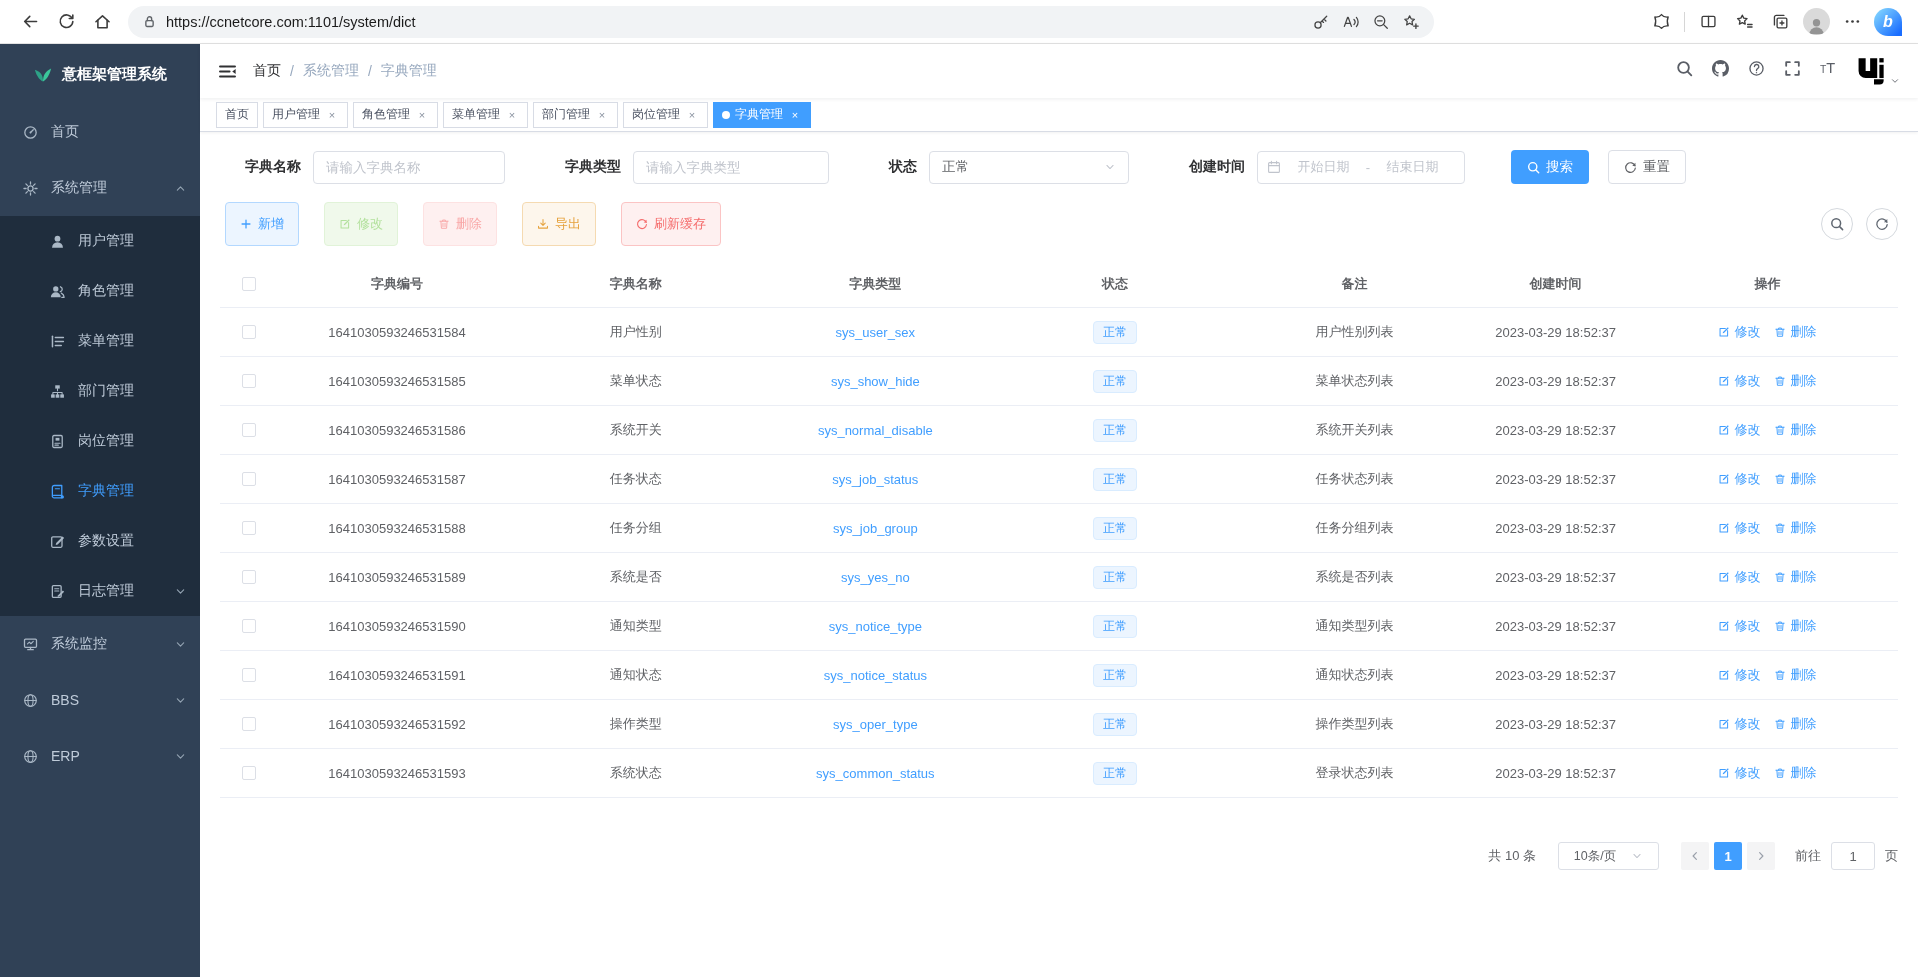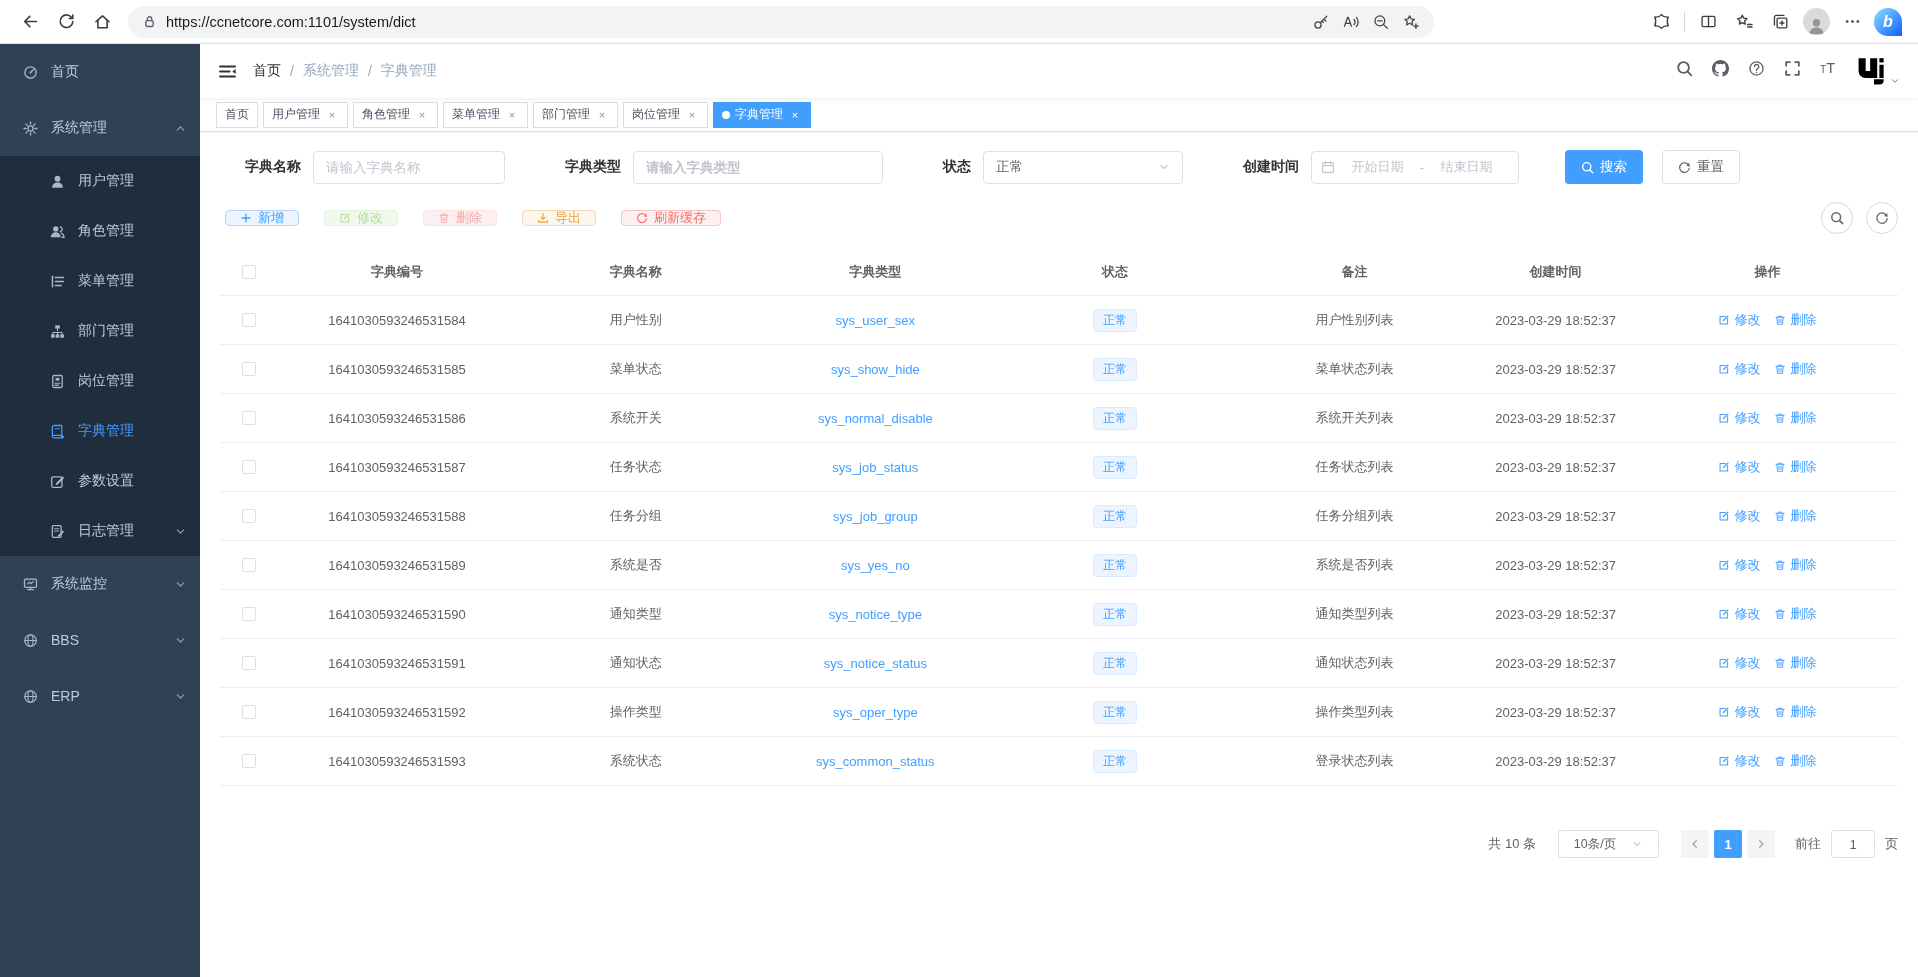--- a/index.html
+++ b/index.html
@@ -68,37 +68,37 @@
 
   
   .content { flex:1; padding:16px 20px 0 20px; }
 
   .filters { display:flex; align-items:center; margin:2px 0 18px 25px; }
   .f-item { display:flex; align-items:center; margin-right:60px; }
   .f-label { font-size:14px; font-weight:bold; color:#303133; margin-right:12px; white-space:nowrap; }
   .el-input { height:33px; border:1px solid #dcdfe6; border-radius:4px; padding:0 12px;
     font-size:13.5px; color:#606266; font-family:inherit; outline:none; }
   .el-input::placeholder { color:#c0c4cc; }
-  .w190 { width:192px; } .w243 { width:250px;font-weight:bold; }
+  .w190 { width:192px; } .w243 { width:196px; }
   .el-select { width:200px; height:33px; border:1px solid #dcdfe6; border-radius:4px;
     display:flex; align-items:center; justify-content:space-between; padding:0 12px;
     font-size:13.5px; color:#606266; cursor:pointer; }
   .caret-c { color:#c0c4cc; font-size:12px; }
   .date-range { width:208px; height:33px; border:1px solid #dcdfe6; border-radius:4px;
     display:flex; align-items:center; padding:0 9px; font-size:13px; color:#c0c4cc; cursor:text; }
   .date-range .cal { font-size:14px; color:#c0c4cc; }
   .date-range .ph { flex:1; text-align:center; }
   .btn { height:34px; border-radius:4px; font-size:13.5px; display:inline-flex; align-items:center;
     gap:6px; padding:0 15px; border:1px solid transparent; font-family:inherit; cursor:pointer;justify-content:space-between; }
   .btn .ic { font-size:13px; }
   .btn-search { background:#409eff; color:#fff; margin-right:19px; }
   .btn-reset { background:#fff; border-color:#dcdfe6; color:#606266; }
 
   .btn-row { display:flex; align-items:center; margin:0 0 14px 5px; }
-  .action-btn { height:16px; padding:4px 14px; border-radius:4px; font-size:13px; font-family:inherit;
+  .action-btn { height:44px; padding:4px 14px; border-radius:4px; font-size:13px; font-family:inherit;
     display:inline-flex; align-items:center; gap:6px; margin-right:25px; border:1px solid; cursor:pointer; }
   .action-btn .ic { font-size:12px; }
   .t-primary { color:#409eff; background:#ecf5ff; border-color:#b3d8ff; }
   .t-success { color:#67c23a; background:#f0f9eb; border-color:#c2e7b0; }
   .t-success.disabled { color:#b3e19d; border-color:#e1f3d8; cursor:not-allowed; }
   .t-warning { color:#e6a23c; background:#fdf6ec; border-color:#f5dab1; }
   .t-danger { color:#f56c6c; background:#fef0f0; border-color:#fbc4c4; }
   .t-danger.disabled { color:#f9a7a7; border-color:#fde2e2; cursor:not-allowed; }
   .tool-circles { margin-left:auto; display:flex; gap:13px; }
   .circle-btn { width:32px; height:32px; border-radius:50%; border:1px solid #d5d9de; background:#fff;
@@ -266,20 +266,29 @@
       </span>
       <span class="b-ic">
         <span class="copilot">b</span>
       </span>
     </div>
 </div>
 
 <div class="app">
 
   <aside class="sidebar">
+    <div class="logo-row">
+      <span class="ic">
+          <svg viewBox="0 0 16 16">
+            <path d="M8 14c0-5 1.5-8 6.5-10.5C13 9 11.5 11.5 8 14z" fill="#3bc79b"></path>
+            <path d="M8 14C8 9.5 6.8 6.5 1.5 4.5 3 9.5 4.5 12 8 14z" fill="#2da287"></path>
+          </svg>
+        </span>
+      <span>意框架管理系统</span>
+    </div>
     <nav id="menu">
   <div class="m-item ">
     <span class="ic mi">
             <svg viewBox="0 0 14 14" fill="none" stroke="currentColor" stroke-width="1.3" stroke-linecap="round" stroke-linejoin="round">
               <circle cx="7" cy="7" r="5.3" stroke-width="1.2"></circle>
               <path d="M7 7l2.6-2.6" stroke-width="1.2"></path>
               <circle cx="7" cy="7" r=".9" fill="currentColor" stroke="none"></circle>
             </svg>
           </span>
     <span class="m-label">首页</span>

